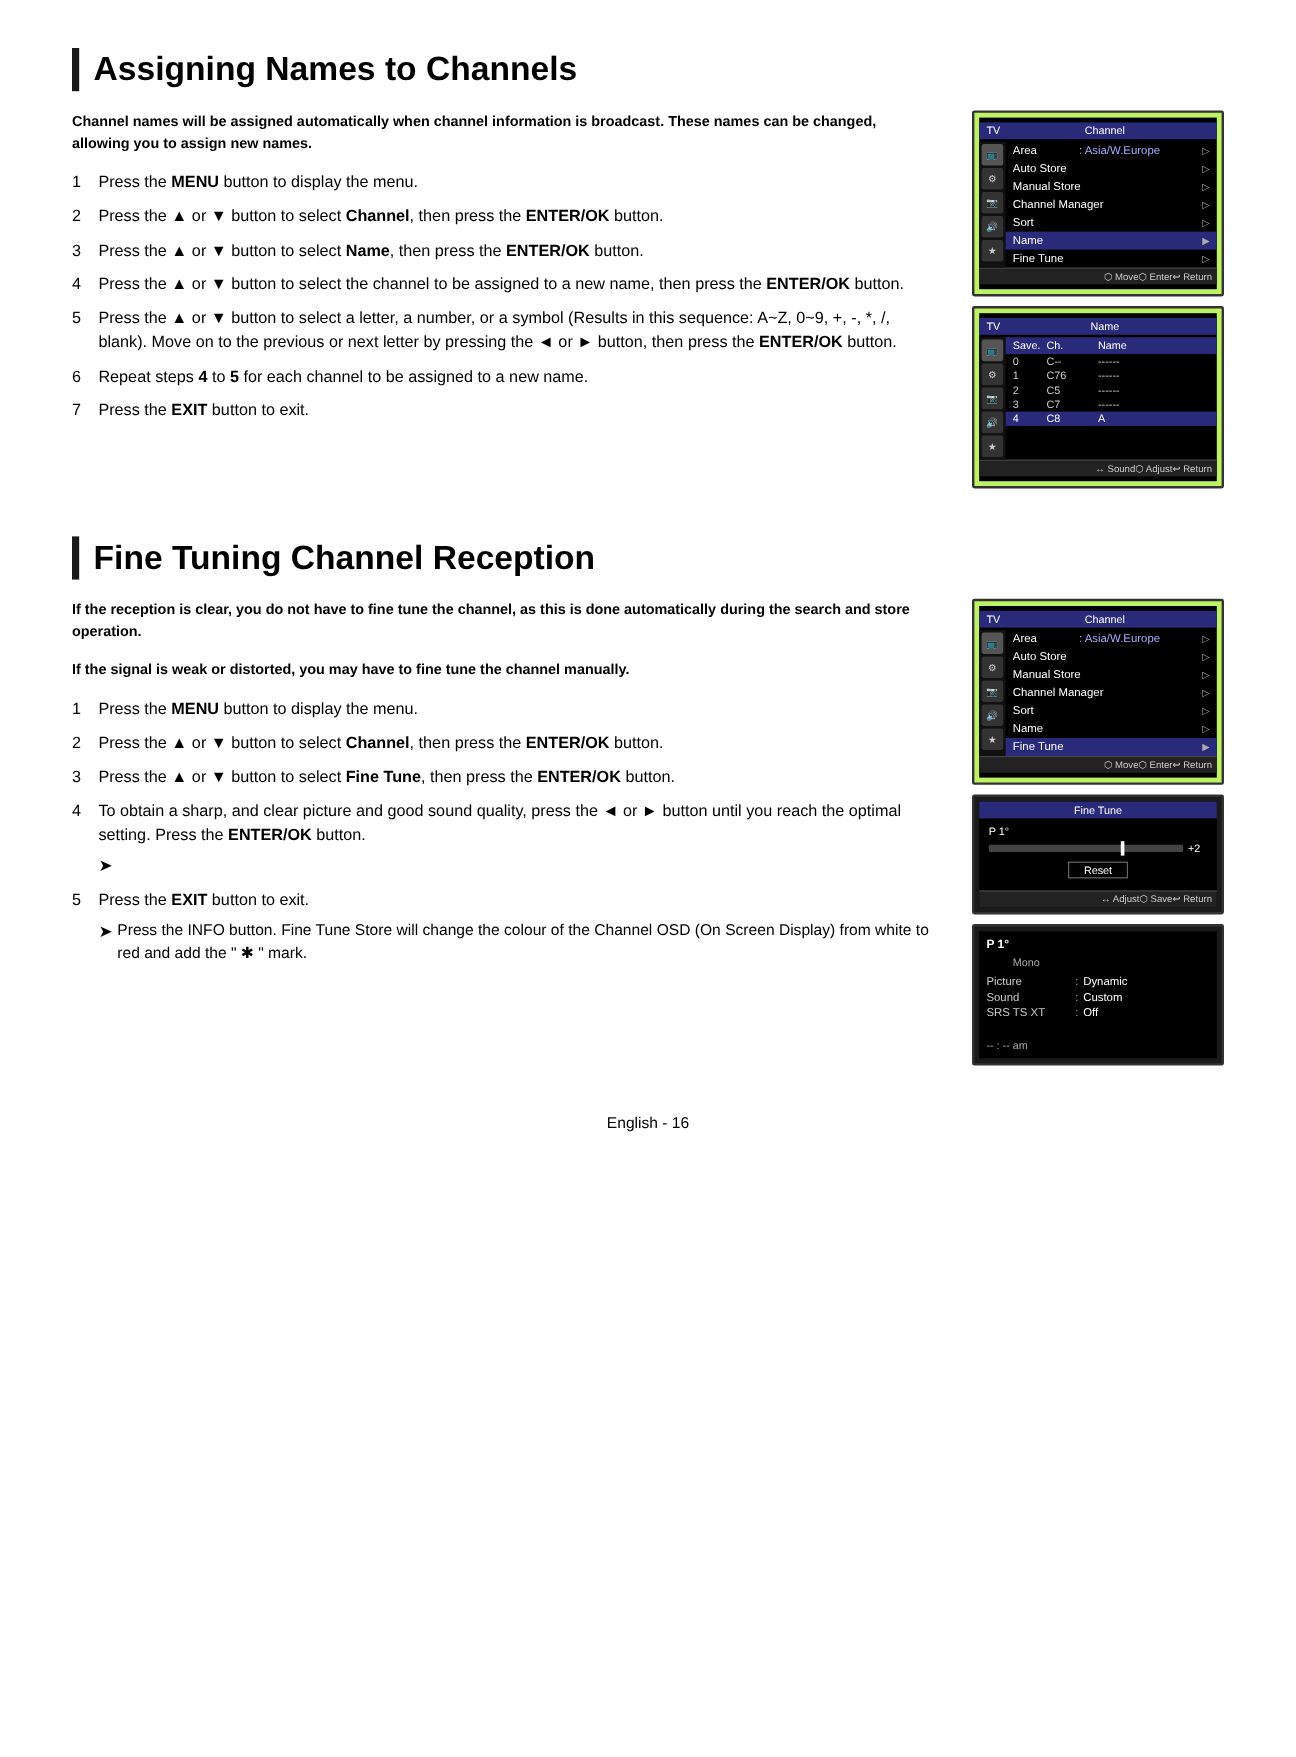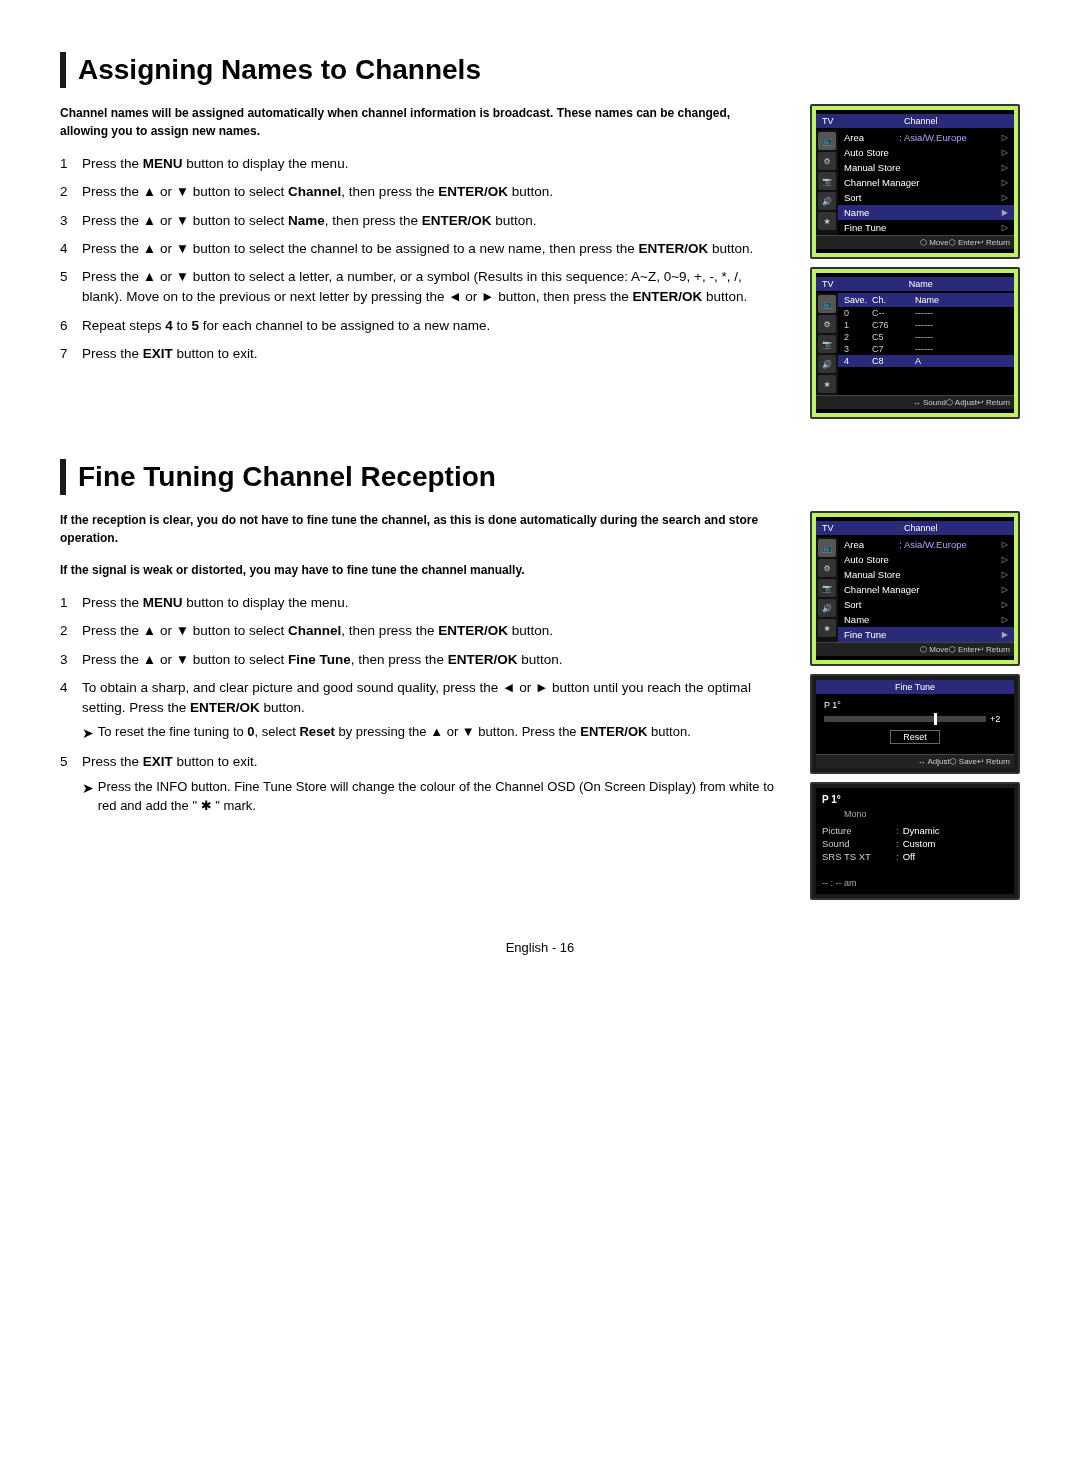--- a/index.html
+++ b/index.html
@@ -5,21 +5,21 @@
     * { margin: 0; padding: 0; box-sizing: border-box; }
     body {
       width: 1080px;
       min-height: 1464px;
       background: #fff;
       font-family: Arial, sans-serif;
       font-size: 14px;
       color: #000;
     }
     .page {
-      padding: 52px 60px;
+      padding: 40px 60px;
     }
 
     
     .section-heading {
       display: flex;
       align-items: center;
       margin-bottom: 16px;
     }
     .section-bar {
       width: 6px;
@@ -466,21 +466,20 @@
           <li>
             <span class="step-num">3</span>
             <span class="step-content">Press the ▲ or ▼ button to select <b>Fine Tune</b>, then press the <b>ENTER/OK</b> button.</span>
           </li>
           <li>
             <span class="step-num">4</span>
             <span class="step-content">
               To obtain a sharp, and clear picture and good sound quality, press the ◄ or ► button until you reach the optimal setting. Press the <b>ENTER/OK</b> button.
               <div class="arrow-note">
                 <span class="arrow-symbol">➤</span>
-                <span>To reset the fine tuning to <b>0</b>, select <b>Reset</b> by pressing the ▲ or ▼ button. Press the <b>ENTER/OK</b> button.</span>
               </div>
             </span>
           </li>
           <li>
             <span class="step-num">5</span>
             <span class="step-content">
               Press the <b>EXIT</b> button to exit.
               <div class="arrow-note">
                 <span class="arrow-symbol">➤</span>
                 <span>Press the INFO button. Fine Tune Store will change the colour of the Channel OSD (On Screen Display) from white to red and add the " ✱ " mark.</span>

